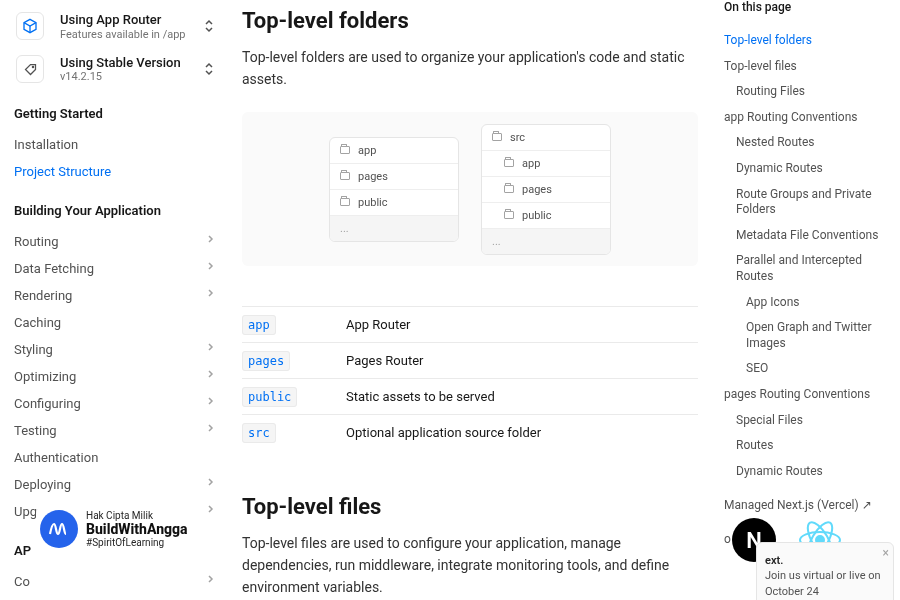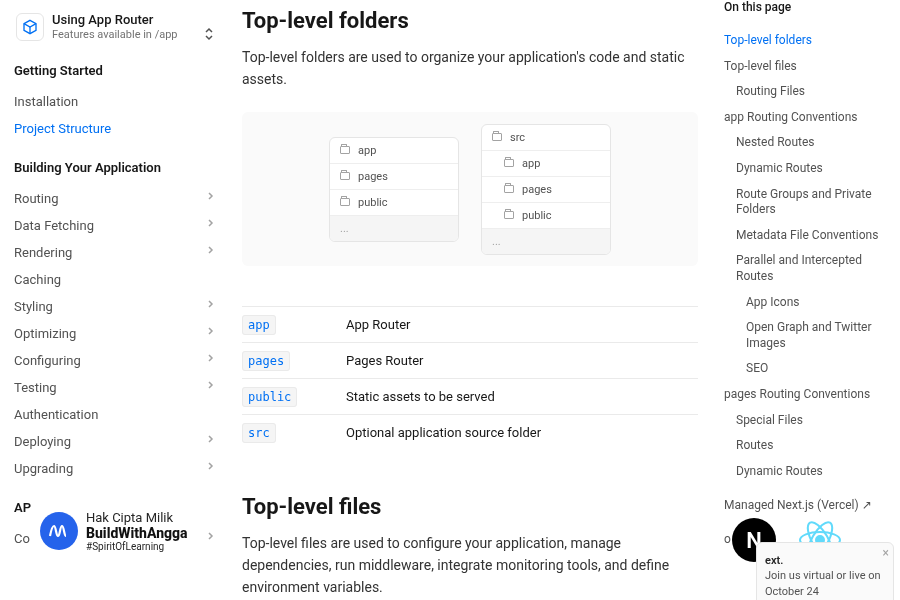--- a/index.html
+++ b/index.html
@@ -1,19 +1,19 @@
 <!DOCTYPE html>
 <html><head>
 <meta charset="utf-8">
 <style>
 *{box-sizing:border-box;margin:0;padding:0}
 body{font-family:-apple-system,BlinkMacSystemFont,"Segoe UI",Roboto,sans-serif;font-size:13px;color:#171717;background:#fff;width:900px;height:600px;overflow:hidden;position:relative}
 .layout{display:grid;grid-template-columns:228px 1fr 176px;height:600px}
 .sidebar{padding:8px 0 0 14px;overflow:hidden}
-.selector{display:flex;align-items:flex-end;gap:8px;padding:4px 2px;margin-bottom:6px;position:relative}
+.selector{display:flex;align-items:center;gap:16px;padding:4px 2px;margin-bottom:6px;position:relative}
 .selector-icon{width:28px;height:28px;border:1px solid #e5e5e5;border-radius:6px;display:flex;align-items:center;justify-content:center;flex-shrink:0}
 .selector-text{flex:1;min-width:0}
 .selector-title{font-size:13px;font-weight:500;line-height:1.2}
 .selector-sub{font-size:11px;color:#737373;line-height:1.2}
 .selector-chev{width:14px;color:#525252;display:flex;flex-direction:column;align-items:center;gap:-2px;margin-right:10px}
 .nav-section{margin-top:18px}
 .nav-heading{font-size:13px;font-weight:600;margin-bottom:10px}
 .nav-item{display:flex;align-items:flex-start;justify-content:space-between;padding:6px 14px 6px 0;font-size:13px;color:#525252;cursor:pointer}
 .nav-item.active{color:#0070f3}
 .nav-item .chev{color:#a3a3a3}
@@ -35,21 +35,21 @@
 .toc{padding:0 10px 0 0;overflow:hidden;font-size:12px}
 .toc-title{font-weight:500;margin-bottom:14px}
 .toc-item{display:block;padding:5px 0;color:#525252;cursor:pointer;line-height:1.3}
 .toc-item.active{color:#0070f3}
 .toc-item.l2{padding-left:12px}
 .toc-item.l3{padding-left:22px}
 .toc-managed{margin-top:14px;padding-top:0}
 .backtop{margin-top:8px;color:#525252}
 .badge{position:absolute;left:36px;top:506px;display:flex;align-items:center;gap:8px;background:#fff;border-radius:8px;padding:4px}
 .badge-ic{width:38px;height:38px;border-radius:50%;background:#2563eb;display:flex;align-items:center;justify-content:center}
-.badge-txt .l1{font-size:13px;color:#262626}
+.badge-txt .l1{font-size:10px;color:#262626}
 .badge-txt .l2{font-size:14px;font-weight:800;color:#111}
 .badge-txt .l3{font-size:10px;color:#262626}
 .n-logo{position:absolute;right:124px;top:518px;width:44px;height:44px;border-radius:50%;background:#000;display:flex;align-items:center;justify-content:center;color:#fff;font-weight:600;font-size:22px}
 .react-logo{position:absolute;right:56px;top:516px}
 .toast{position:absolute;right:6px;top:542px;width:138px;background:#fafafa;border:1px solid #e5e5e5;border-radius:6px;padding:10px 8px;font-size:11px;color:#525252;line-height:1.4}
 .toast-close{position:absolute;top:2px;right:4px;font-size:12px;color:#a3a3a3;cursor:pointer}
 .toast-title{font-weight:600;color:#262626;margin-bottom:0}
 svg{display:block}
 </style>
 </head>
@@ -62,20 +62,38 @@
       <div class="selector-icon">
         <svg width="16" height="16" viewBox="0 0 24 24" fill="none" stroke="#0070f3" stroke-width="2">
             <path d="M12 2 L21 7 L21 17 L12 22 L3 17 L3 7 Z"></path>
             <path d="M3 7 L12 12 L21 7"></path>
             <path d="M12 12 L12 22"></path>
           </svg>
       </div>
       <div class="selector-text">
         <div class="selector-title">Using App Router</div>
         <div class="selector-sub">Features available in /app</div>
+      </div>
+      <div class="selector-chev">
+        <svg width="10" height="14" viewBox="0 0 10 14" fill="none" stroke="#525252" stroke-width="1.5">
+            <path d="M2 5 L5 2 L8 5"></path>
+            <path d="M2 9 L5 12 L8 9"></path>
+          </svg>
+      </div>
+    </div>
+    <div class="selector">
+      <div class="selector-icon">
+        <svg width="15" height="15" viewBox="0 0 24 24" fill="none" stroke="#525252" stroke-width="2">
+            <path d="M20 12 L12 20 L4 12 L12 4 L20 4 Z"></path>
+            <circle cx="16" cy="8" r="1"></circle>
+          </svg>
+      </div>
+      <div class="selector-text">
+        <div class="selector-title">Using Stable Version</div>
+        <div class="selector-sub">v14.2.15</div>
       </div>
       <div class="selector-chev">
         <svg width="10" height="14" viewBox="0 0 10 14" fill="none" stroke="#525252" stroke-width="1.5">
             <path d="M2 5 L5 2 L8 5"></path>
             <path d="M2 9 L5 12 L8 9"></path>
           </svg>
       </div>
     </div>
 
     <div class="nav-section">

